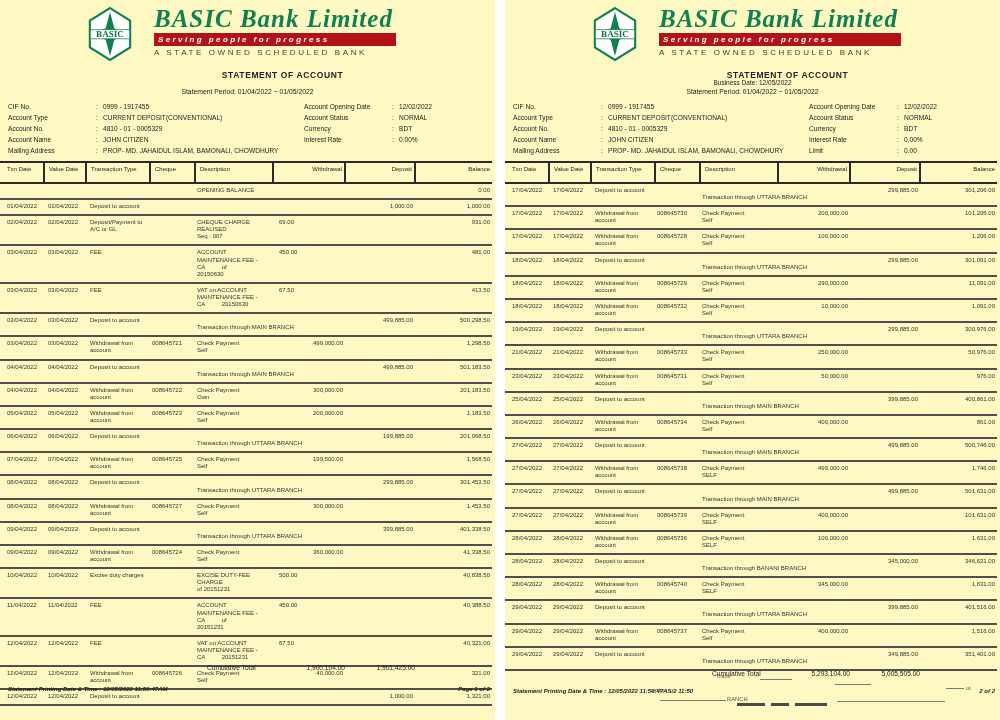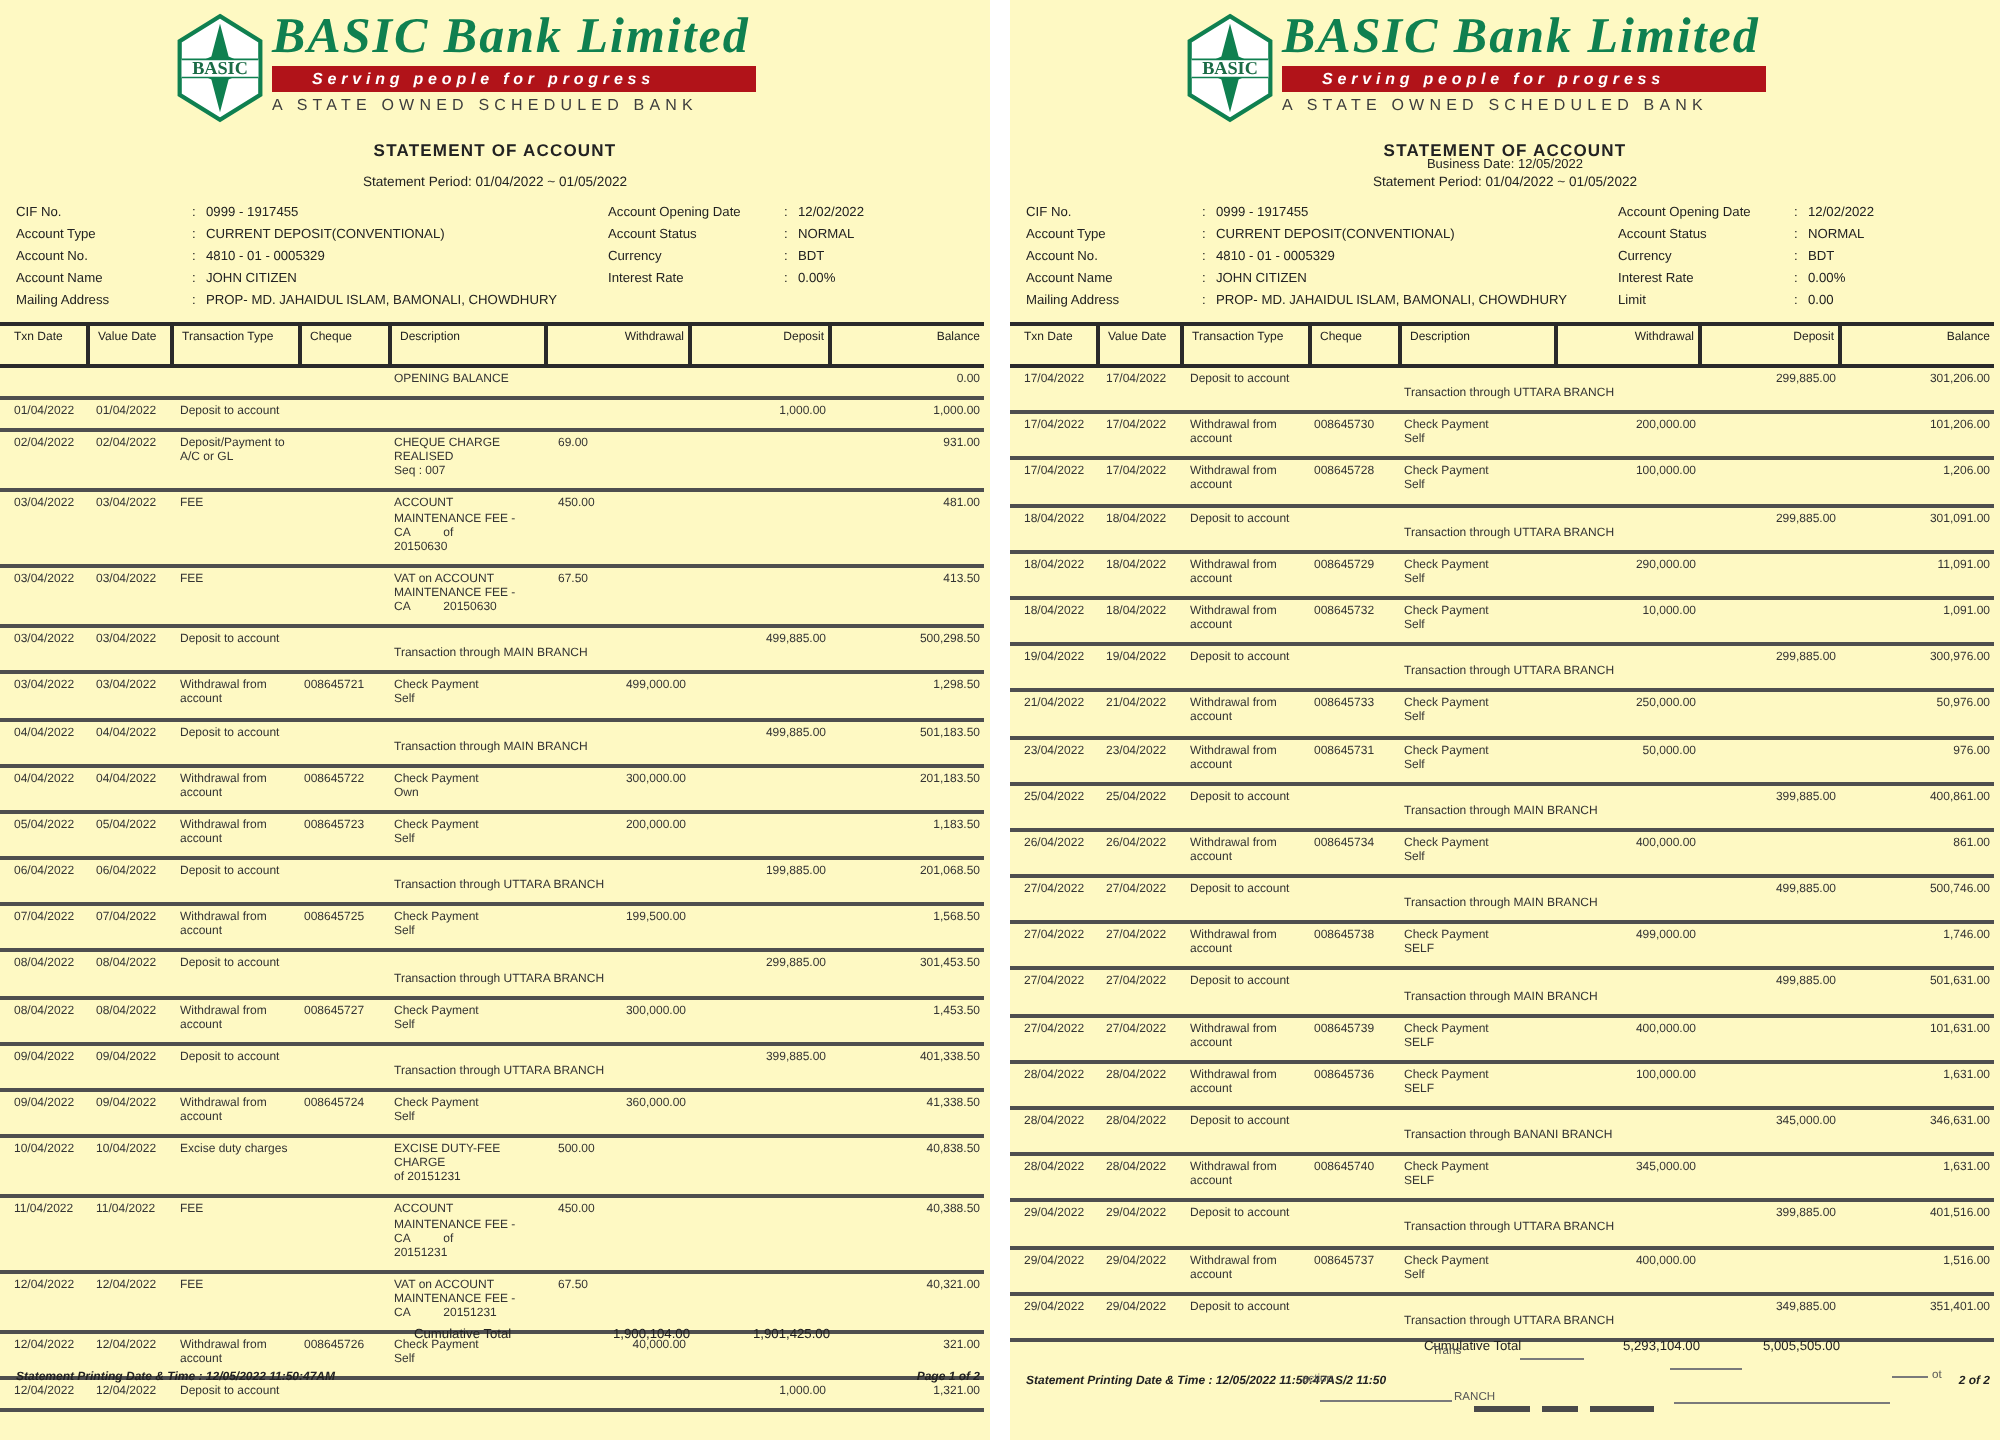--- a/index.html
+++ b/index.html
@@ -5,30 +5,30 @@
   html,body{margin:0;padding:0;background:#fff;}
   body{width:1000px;height:720px;font-family:"Liberation Sans",sans-serif;color:#2e2e2e;
        -webkit-font-smoothing:antialiased;}
   .sheet{position:relative;width:1000px;height:720px;background:#fff;overflow:hidden;}
   .page{position:absolute;top:0;width:495px;height:720px;background:#fef9c3;}
   .page-1{left:0;} .page-2{left:505px;}
 
   
   .brand{position:absolute;top:6px;left:86px;display:flex;align-items:flex-start;}
   .logo-icon{width:48px;height:56px;flex:0 0 48px;}
-  .brand-text{margin-left:2px;width:242px;}
+  .brand-text{margin-left:20px;width:242px;}
   .bank-name{font-family:"Liberation Serif",serif;font-style:italic;font-weight:bold;
              font-size:25px;line-height:26px;letter-spacing:1px;white-space:nowrap;}
   .tagline{margin-top:1px;color:#fff;font-style:italic;font-weight:bold;font-size:8px;
-           letter-spacing:2.4px;padding:2px 0 2px 20px;white-space:nowrap;}
+           letter-spacing:2.4px;padding:2px 0 2px 4px;white-space:nowrap;}
   .subtitle{margin-top:2px;color:#3d3d3d;font-size:8px;font-weight:normal;
             letter-spacing:2.6px;white-space:nowrap;}
 
   .page-title{position:absolute;top:70px;left:0;width:100%;text-align:center;
-              font-weight:bold;font-size:8.5px;letter-spacing:.6px;color:#222;}
+              font-weight:bold;font-size:8.5px;letter-spacing:.6px;color:#222;padding-left:35px;}
   .biz-date{position:absolute;top:79px;left:0;width:100%;text-align:center;
             font-size:6.5px;color:#222;}
   .period{position:absolute;top:88px;left:0;width:100%;text-align:center;
           font-size:6.8px;color:#222;}
 
   
   .info{position:absolute;top:101px;left:8px;width:480px;font-size:6.6px;color:#222;}
   .info-col{position:absolute;top:0;left:0;}
   .info-col.right{left:296px;}
   .info-row{display:flex;line-height:11px;white-space:nowrap;}

